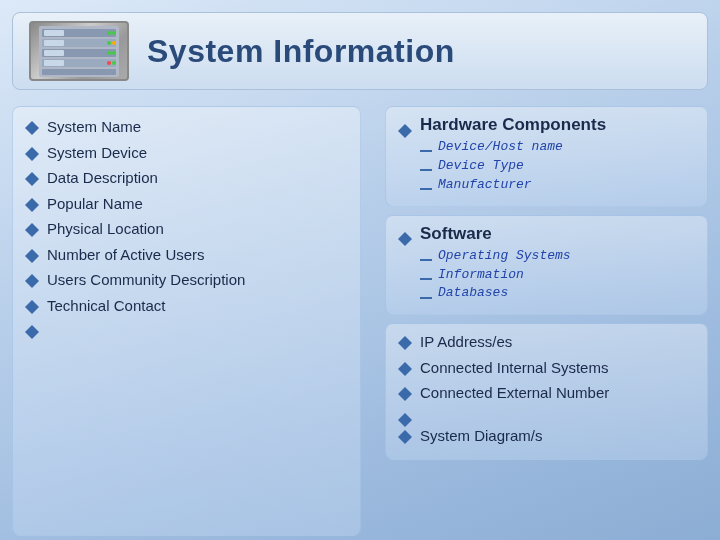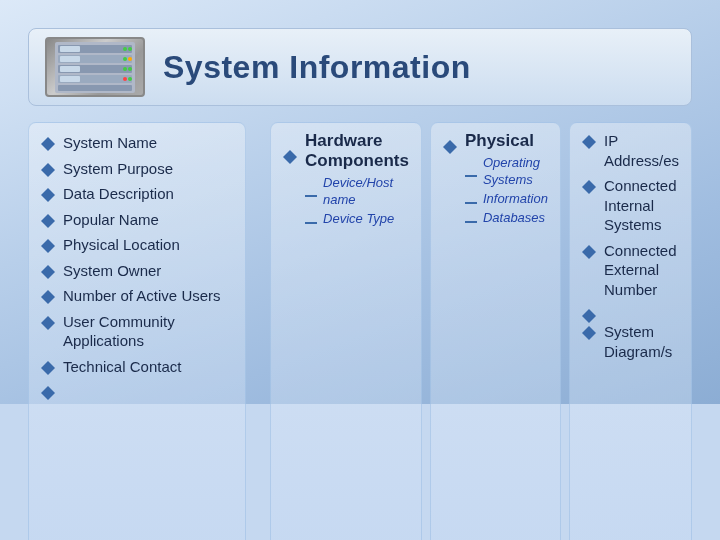--- a/index.html
+++ b/index.html
@@ -7,24 +7,25 @@
     body {
       width: 720px;
       height: 540px;
       overflow: hidden;
       font-family: Arial, sans-serif;
       background: #c5d8f0;
     }
 
     .page {
       width: 720px;
-      height: 404px;
+      height: 540px;
       background: linear-gradient(160deg, #dce9f8 0%, #b8cfea 40%, #a0bde0 70%, #8cadd4 100%);
       position: relative;
-      padding: 28px;
+      padding: 12px;
+      text-align: right;
     }
 
     
     .header {
       display: flex;
       align-items: center;
       background: linear-gradient(180deg, #e8f0f8 0%, #ccddf0 100%);
       border-radius: 8px;
       border: 1px solid #aac0dc;
       padding: 8px 16px;
@@ -72,21 +73,21 @@
       background: linear-gradient(180deg, rgba(255,255,255,0.35) 0%, rgba(200,220,245,0.35) 100%);
       border-radius: 8px;
       border: 1px solid rgba(150,185,225,0.5);
       padding: 10px 12px;
     }
 
     
     .right-col {
       flex: 1;
       display: flex;
-      flex-direction: row;
+      flex-direction: column;
       gap: 8px;
     }
 
     .right-panel {
       background: linear-gradient(180deg, rgba(255,255,255,0.35) 0%, rgba(200,220,245,0.35) 100%);
       border-radius: 8px;
       border: 1px solid rgba(150,185,225,0.5);
       padding: 8px 12px;
     }
 
@@ -130,20 +131,21 @@
       height: 2px;
       background: #3a6aaa;
       margin-right: 6px;
       margin-top: 8px;
       flex-shrink: 0;
     }
 
     .sub-list {
       margin-left: 22px;
       margin-bottom: 4px;
+      font-family: Liberation Mono, monospace;
     }
 
     .sub-item {
       display: flex;
       align-items: center;
       font-size: 13px;
       color: #1a2a4a;
       margin-bottom: 2px;
       line-height: 1.3;
     }
@@ -205,45 +207,41 @@
 
   <div class="content">
 
     <div class="left-col">
       <div class="list-item">
         <div class="bullet-diamond"></div>
         <span class="item-text">System Name</span>
       </div>
       <div class="list-item">
         <div class="bullet-diamond"></div>
-        <span class="item-text">System Purpose</span>
+        <span class="item-text">System Device</span>
       </div>
       <div class="list-item">
         <div class="bullet-diamond"></div>
         <span class="item-text">Data Description</span>
       </div>
       <div class="list-item">
         <div class="bullet-diamond"></div>
         <span class="item-text">Popular Name</span>
       </div>
       <div class="list-item">
         <div class="bullet-diamond"></div>
         <span class="item-text">Physical Location</span>
       </div>
       <div class="list-item">
         <div class="bullet-diamond"></div>
-        <span class="item-text">System Owner</span>
-      </div>
-      <div class="list-item">
-        <div class="bullet-diamond"></div>
         <span class="item-text">Number of Active Users</span>
       </div>
       <div class="list-item">
         <div class="bullet-diamond"></div>
-        <span class="item-text">User Community Applications</span>
+        <span class="item-text">Users Community Description</span>
       </div>
       <div class="list-item">
         <div class="bullet-diamond"></div>
         <span class="item-text">Technical Contact</span>
       </div>
       <div class="list-item">
         <div class="bullet-diamond"></div>
       </div>
     </div>
 
@@ -256,27 +254,31 @@
         </div>
         <div class="sub-list">
           <div class="sub-item">
             <div class="bullet-dash"></div>
             <span class="sub-item-text">Device/Host name</span>
           </div>
           <div class="sub-item">
             <div class="bullet-dash"></div>
             <span class="sub-item-text">Device Type</span>
           </div>
+          <div class="sub-item">
+            <div class="bullet-dash"></div>
+            <span class="sub-item-text">Manufacturer</span>
+          </div>
         </div>
       </div>
 
       <div class="right-panel">
         <div class="section-title">
           <div class="bullet-diamond"></div>
-          <span>Physical</span>
+          <span>Software</span>
         </div>
         <div class="sub-list">
           <div class="sub-item">
             <div class="bullet-dash"></div>
             <span class="sub-item-text">Operating Systems</span>
           </div>
           <div class="sub-item">
             <div class="bullet-dash"></div>
             <span class="sub-item-text">Information</span>
           </div>

